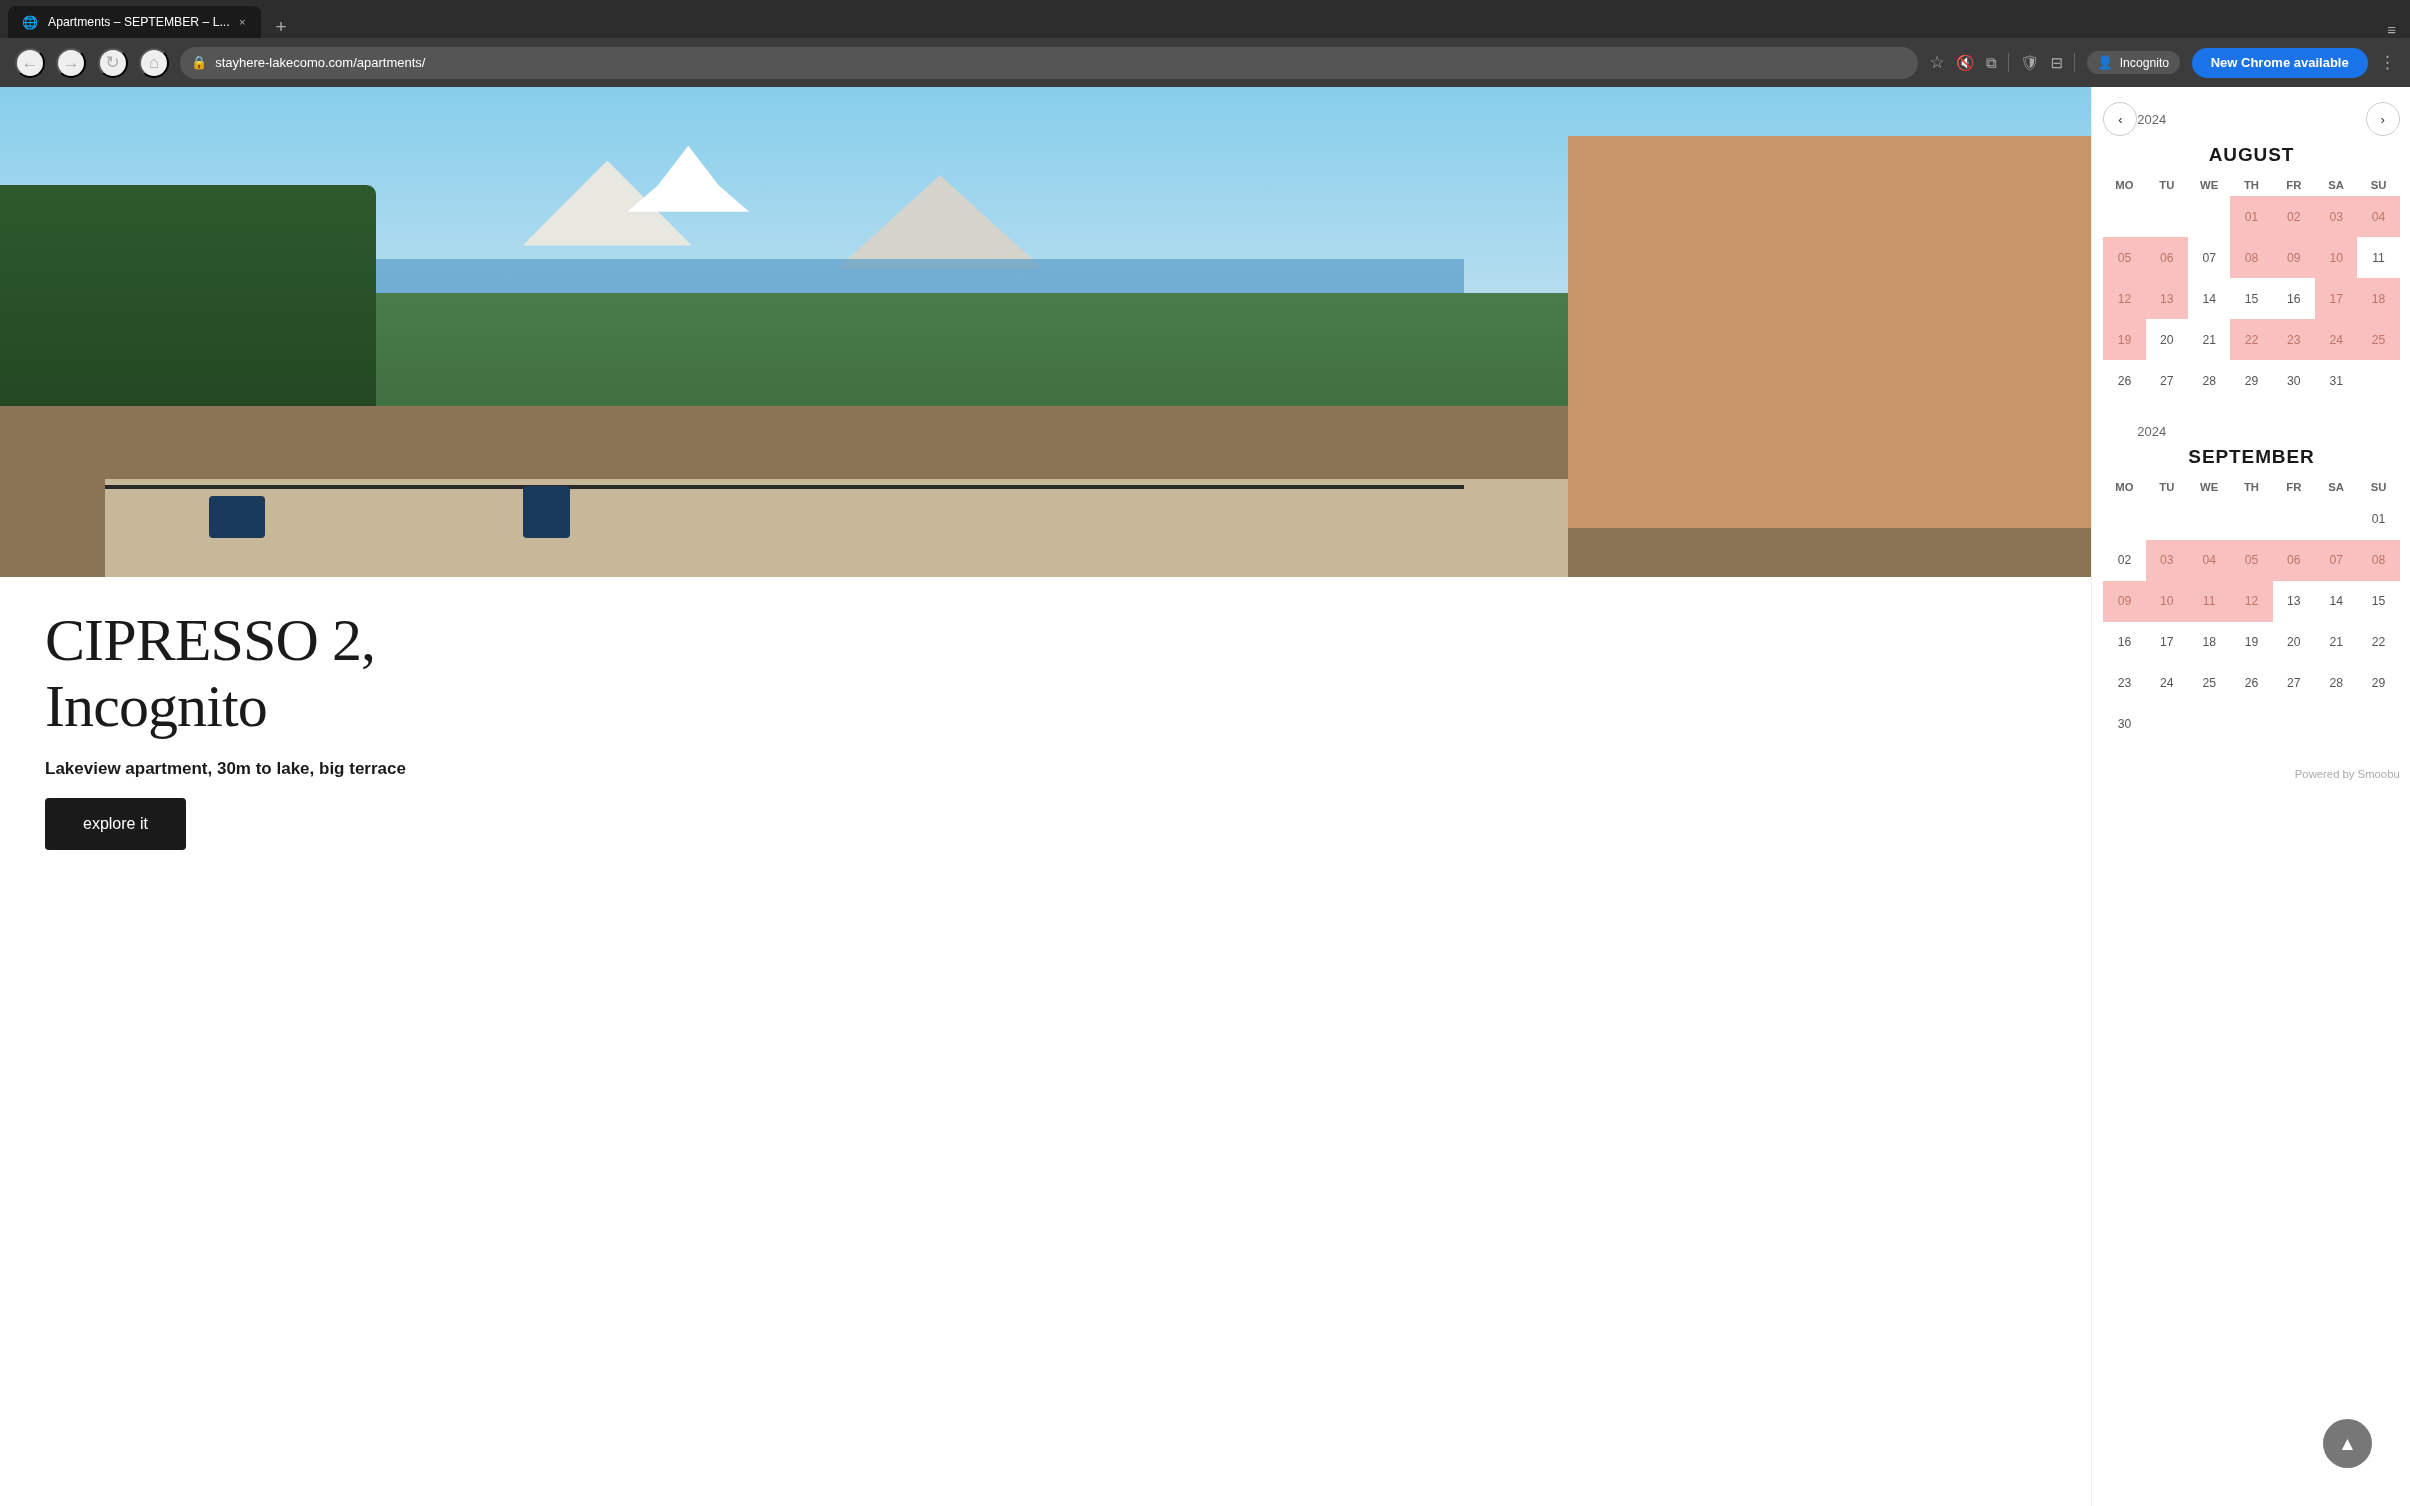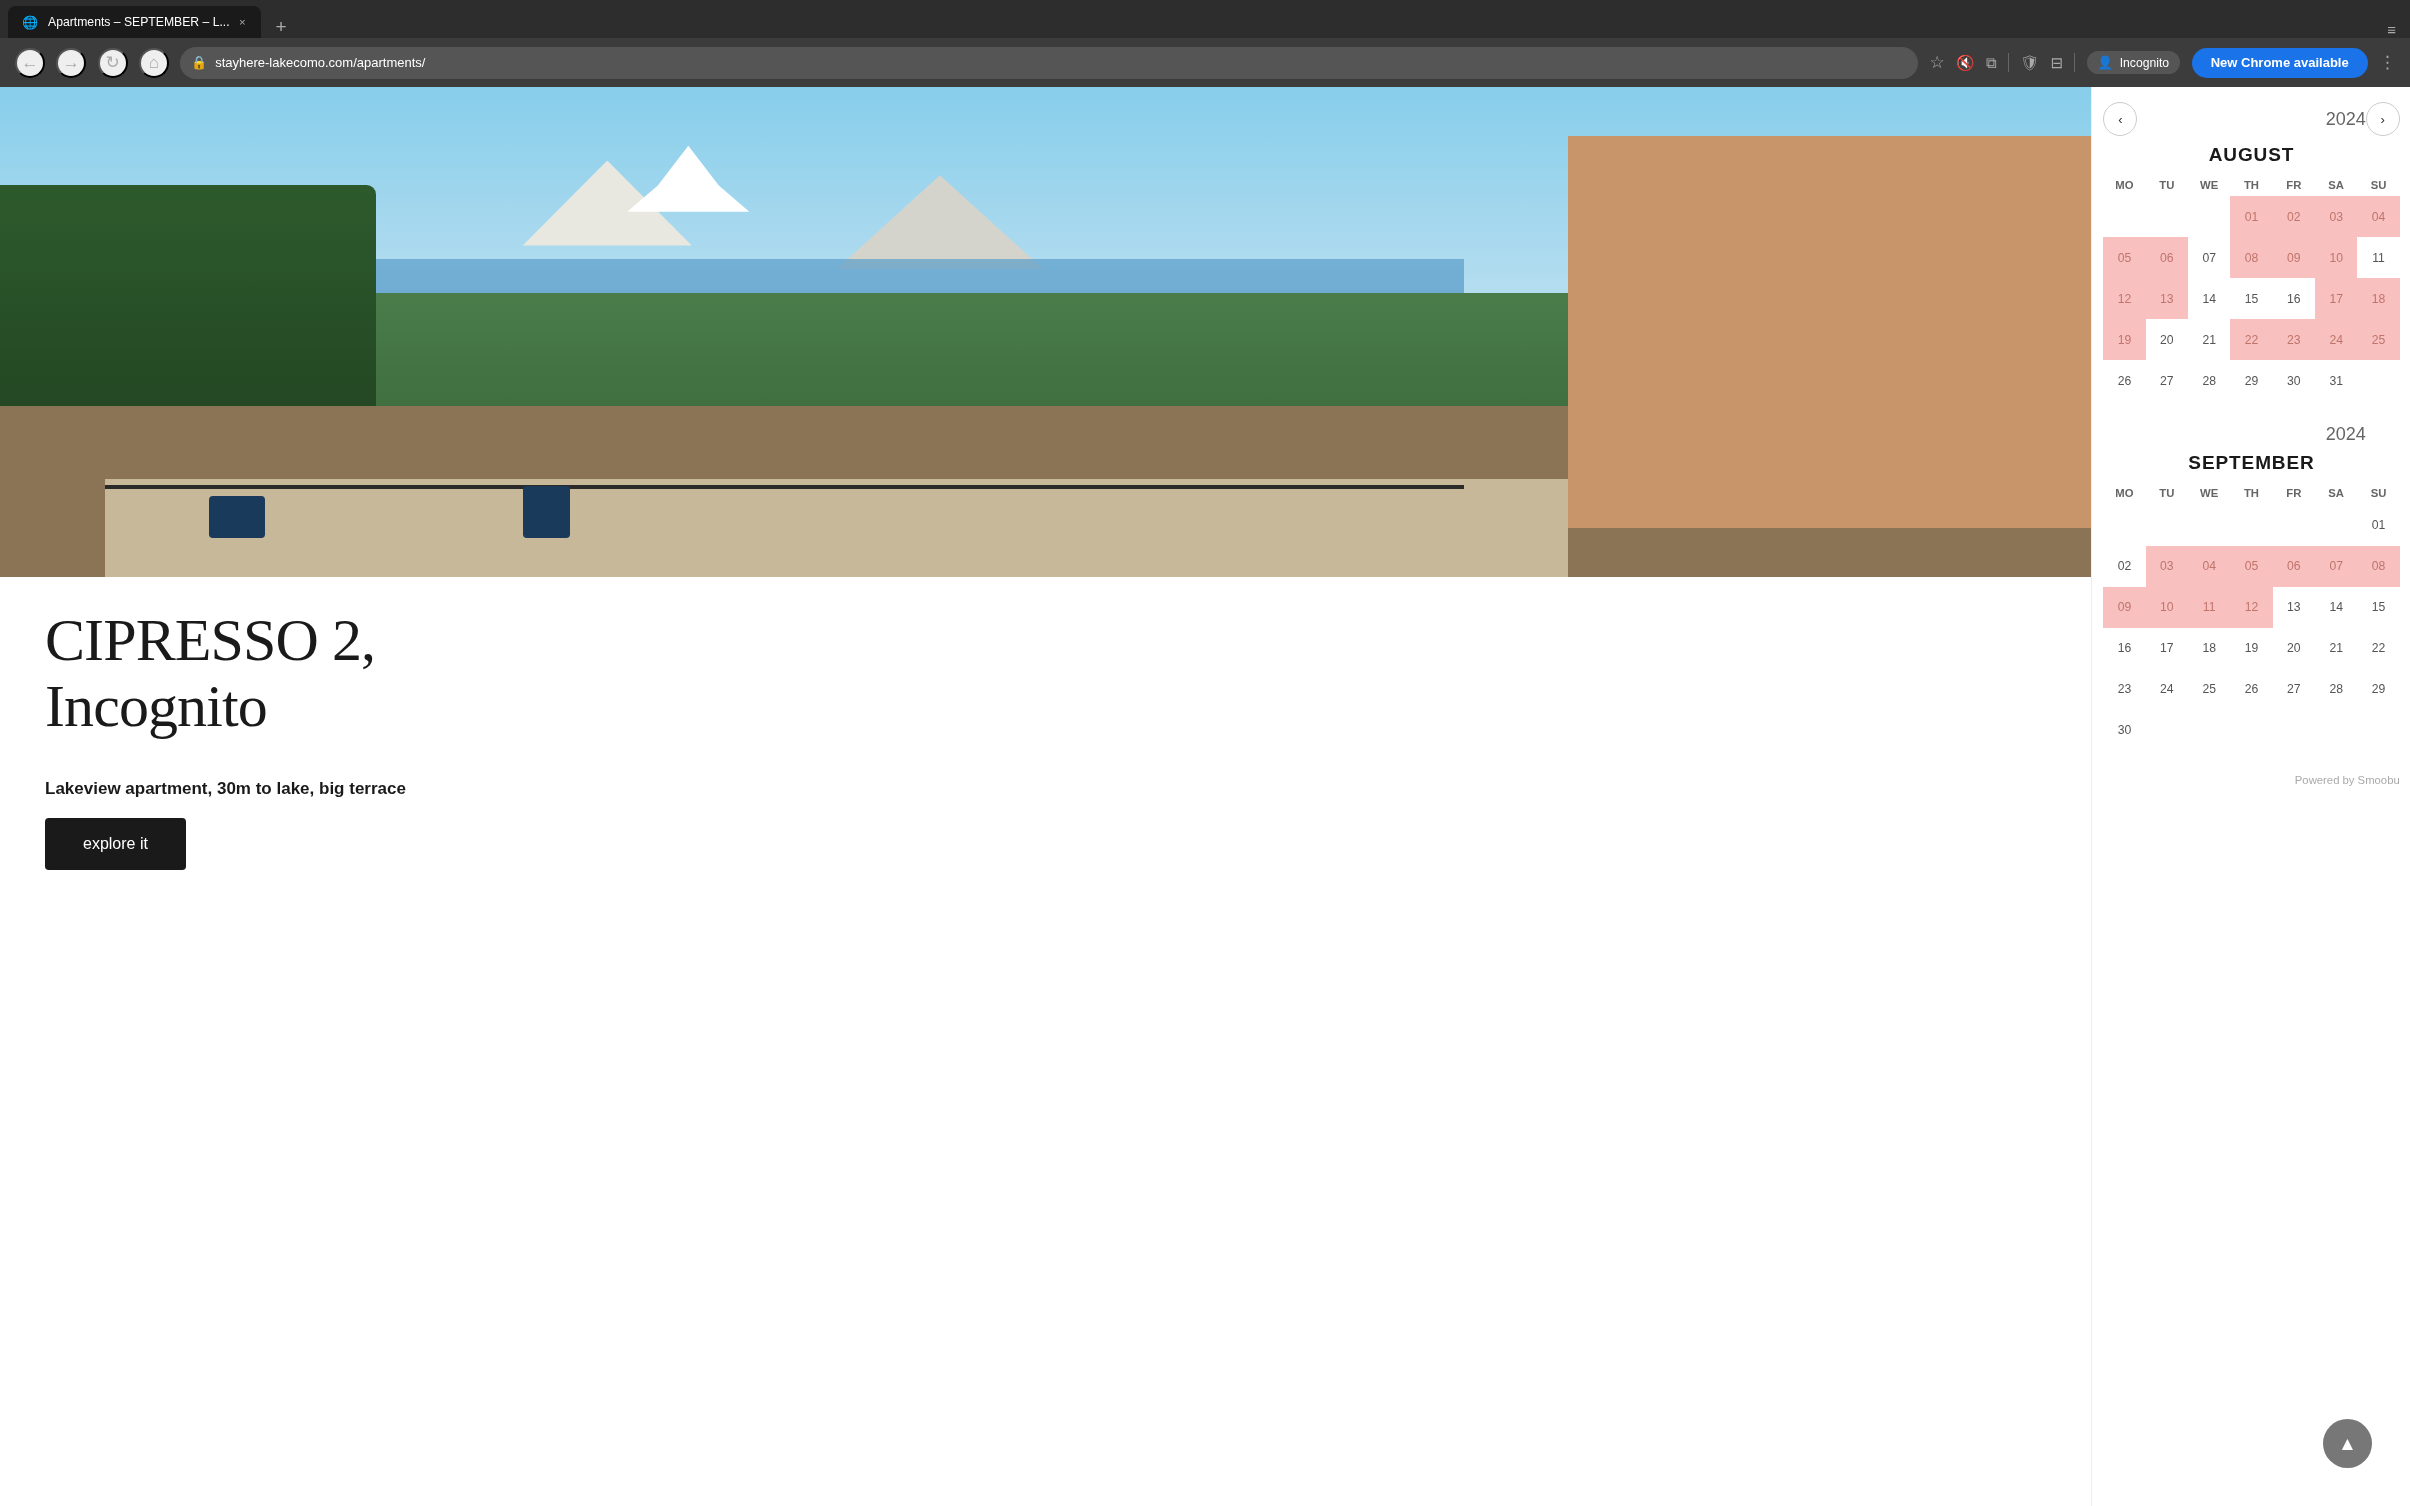--- a/index.html
+++ b/index.html
@@ -17,32 +17,32 @@
     .incognito-btn { background: #555; color: #fff; border-radius: 15px; padding: 3.8px 11.3px; font-size: 12.2px; display: flex; align-items: center; gap: 5.6px; }
     .new-chrome-btn { background: #1a73e8; color: #fff; border-radius: 19px; padding: 7.5px 19px; font-size: 13px; font-weight: 600; cursor: pointer; border: none; }
     .more-btn { color: #aaa; font-size: 17px; cursor: pointer; }
 
     
     .page-content { display: flex; width: 100%; height: calc(1507px - 87px); background: #fff; }
     .main-content { flex: 1; overflow-y: auto; padding: 0 0 38px 0; }
     .apartment-image { width: 100%; height: 490px; object-fit: cover; background: #ccc; position: relative; overflow: hidden; }
 
     .apt-info { padding: 30px 45px; }
-    .apt-title { font-family: Georgia, serif; font-size: 60px; font-weight: 400; color: #1a1a1a; line-height: 1.1; margin-bottom: 40px; font-style: normal; letter-spacing: -0.9px; }
+    .apt-title { font-family: Georgia, serif; font-size: 60px; font-weight: 400; color: #1a1a1a; line-height: 1.1; margin-bottom: 20px; font-style: normal; letter-spacing: -0.9px; }
     .apt-subtitle { font-size: 17px; font-weight: 700; color: #1a1a1a; margin-bottom: 19px; }
     .apt-desc { font-size: 16px; color: #444; line-height: 1.6; max-width: 678px; margin-bottom: 38px; }
     .explore-btn { background: #1a1a1a; color: #fff; border: none; padding: 17px 38px; font-size: 16px; cursor: pointer; border-radius: 3.8px; }
 
     
     .calendar-sidebar { width: 320px; flex-shrink: 0; padding: 15px 11.3px; background: #fff; border-left: 0.9px solid #eee; overflow-y: auto; }
 
     .calendar-month { margin-bottom: 22.6px; }
     .calendar-header { display: flex; align-items: center; justify-content: space-between; margin-bottom: 7.5px; }
     .cal-nav-btn { width: 34px; height: 34px; border-radius: 50%; border: 0.9px solid #ccc; background: #fff; cursor: pointer; display: flex; align-items: center; justify-content: center; font-size: 13px; color: #333; }
-    .cal-year { font-size: 18px; color: #666; text-align: right; flex: 1; }
+    .cal-year { font-size: 13px; color: #666; text-align: left; flex: 1; }
     .cal-month-name { font-size: 19px; font-weight: 800; color: #1a1a1a; text-align: center; letter-spacing: 0.9px; margin-bottom: 7.5px; }
 
     .cal-grid { width: 100%; border-collapse: collapse; }
     .cal-grid th { font-size: 11.3px; color: #666; text-align: center; padding: 5.6px 0; font-weight: 600; }
     .cal-grid td { font-size: 12.2px; text-align: center; padding: 0; height: 41px; width: 41px; }
     .cal-day { width: 38px; height: 38px; display: inline-flex; align-items: center; justify-content: center; border-radius: 50%; position: relative; }
 
     .powered-by { font-size: 11.3px; color: #aaa; text-align: right; margin-top: 7.5px; }
 
     .scroll-top-btn { position: fixed; bottom: 38px; right: 38px; width: 49px; height: 49px; background: #777; border-radius: 50%; display: flex; align-items: center; justify-content: center; color: #fff; font-size: 19px; cursor: pointer; }

